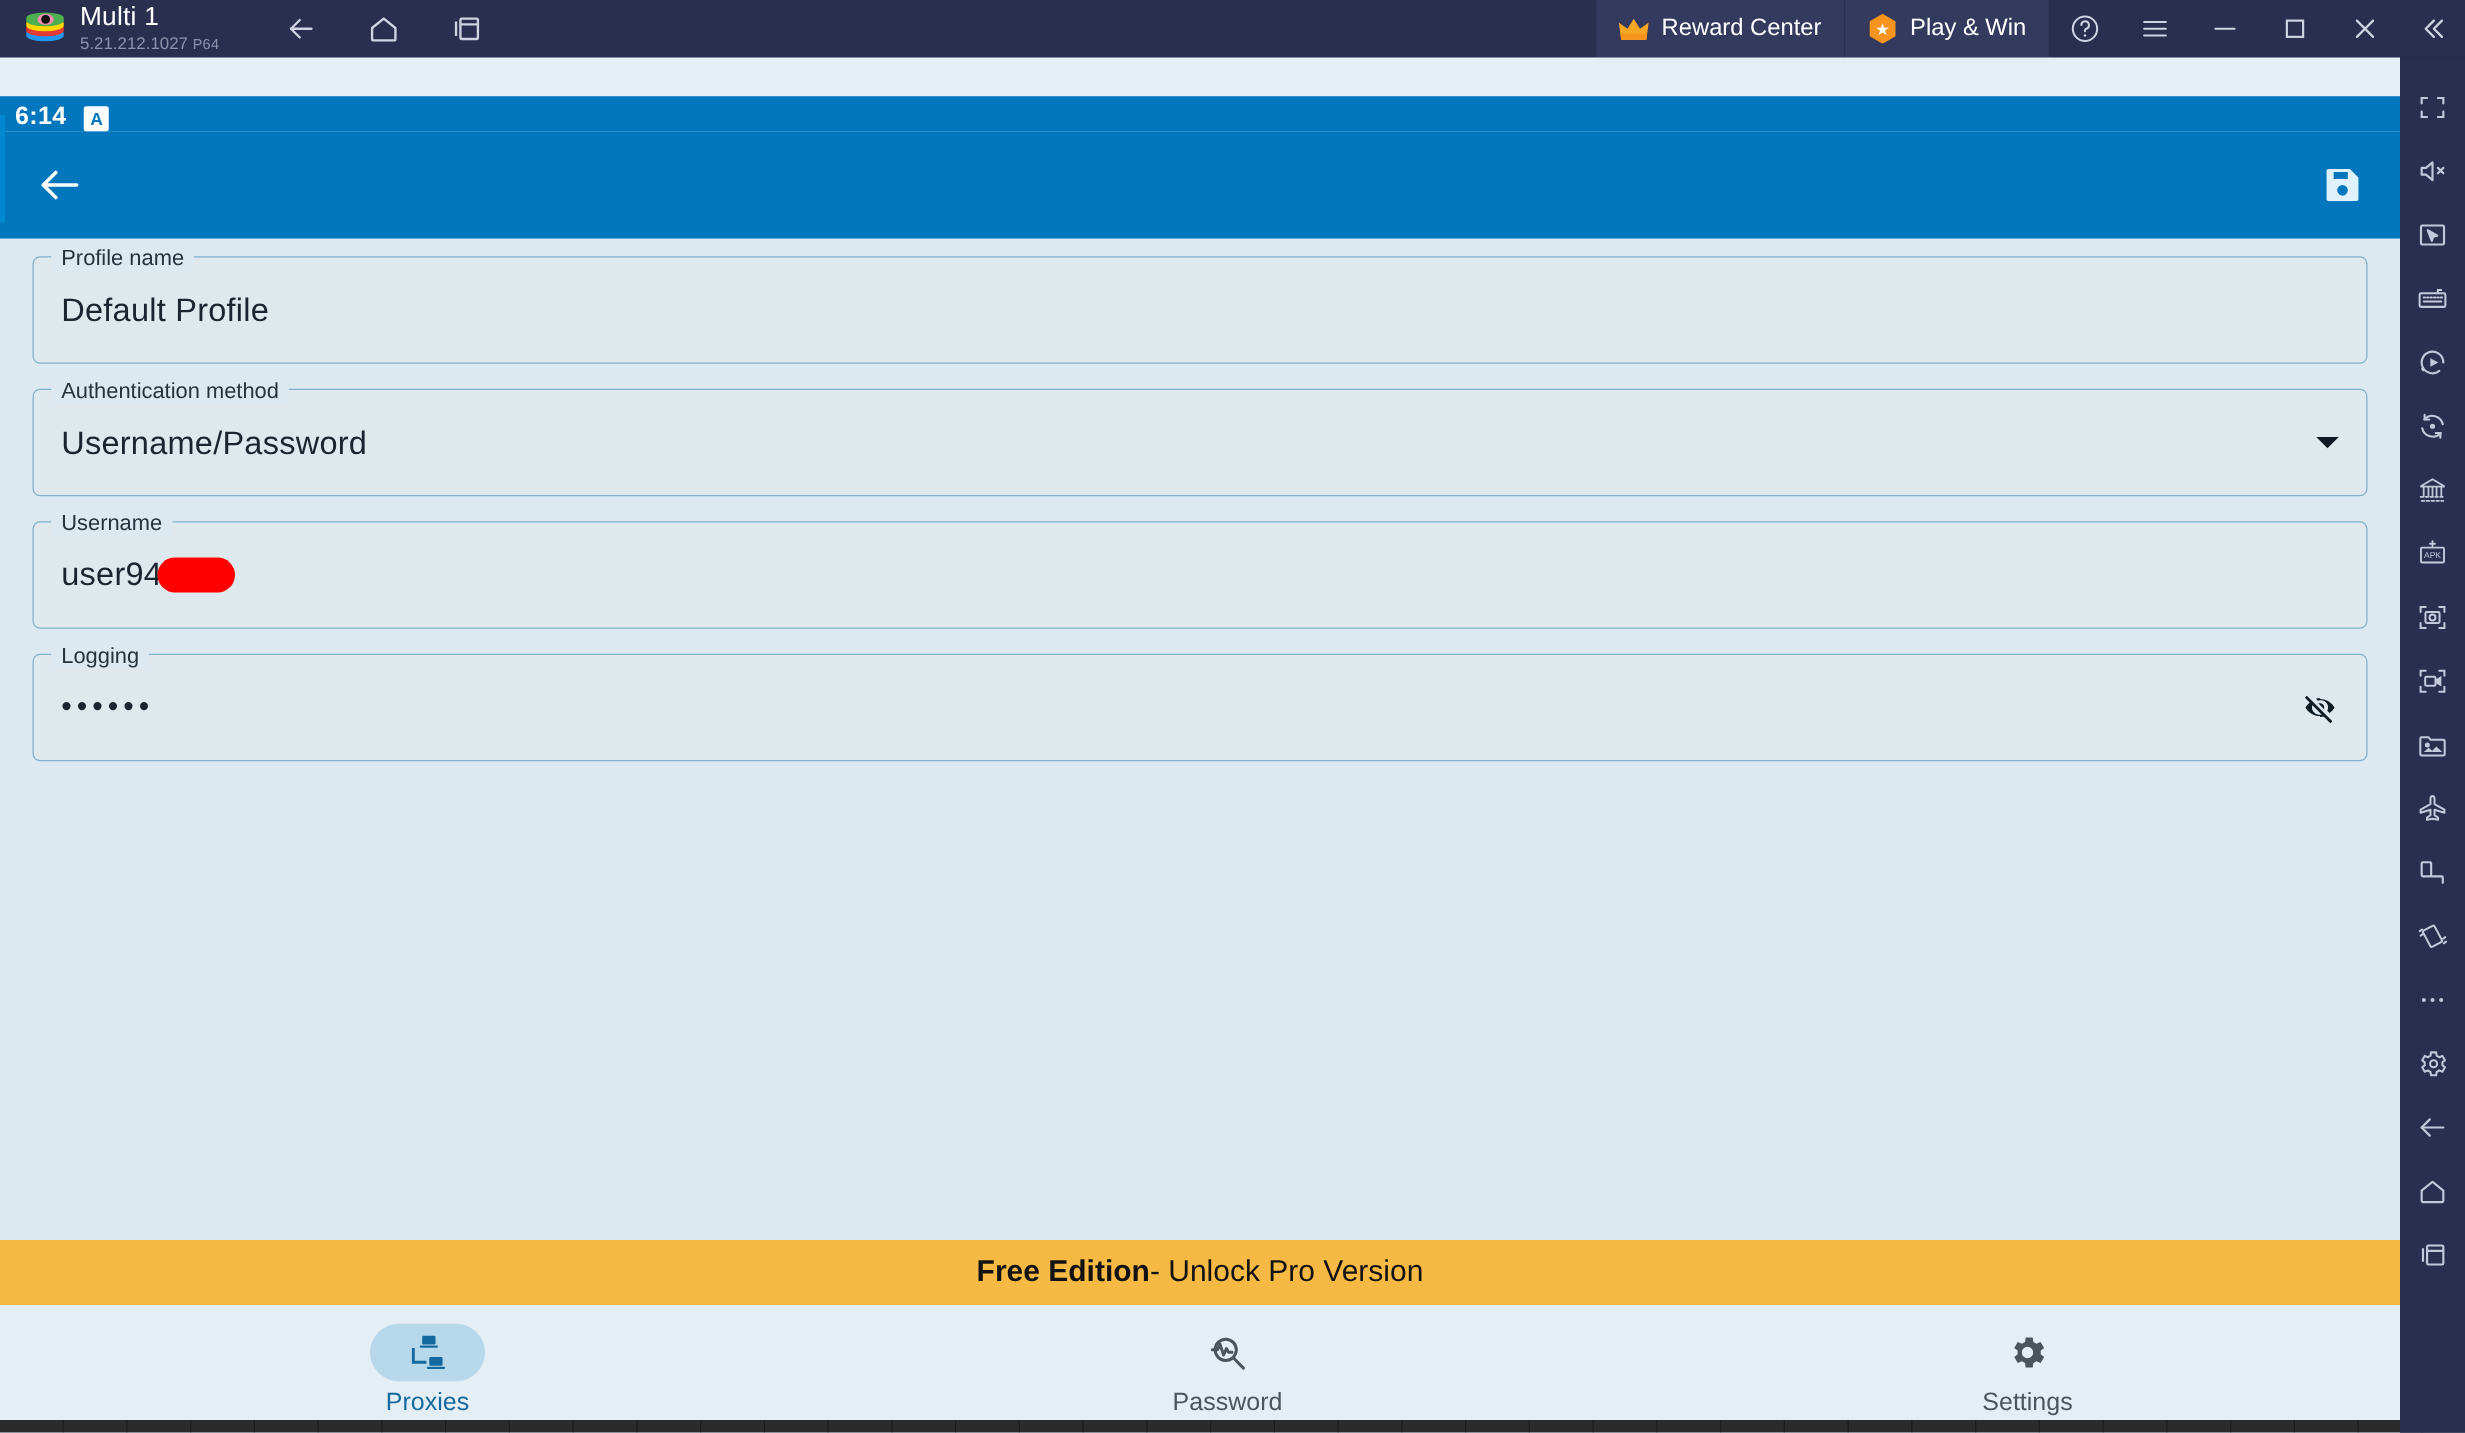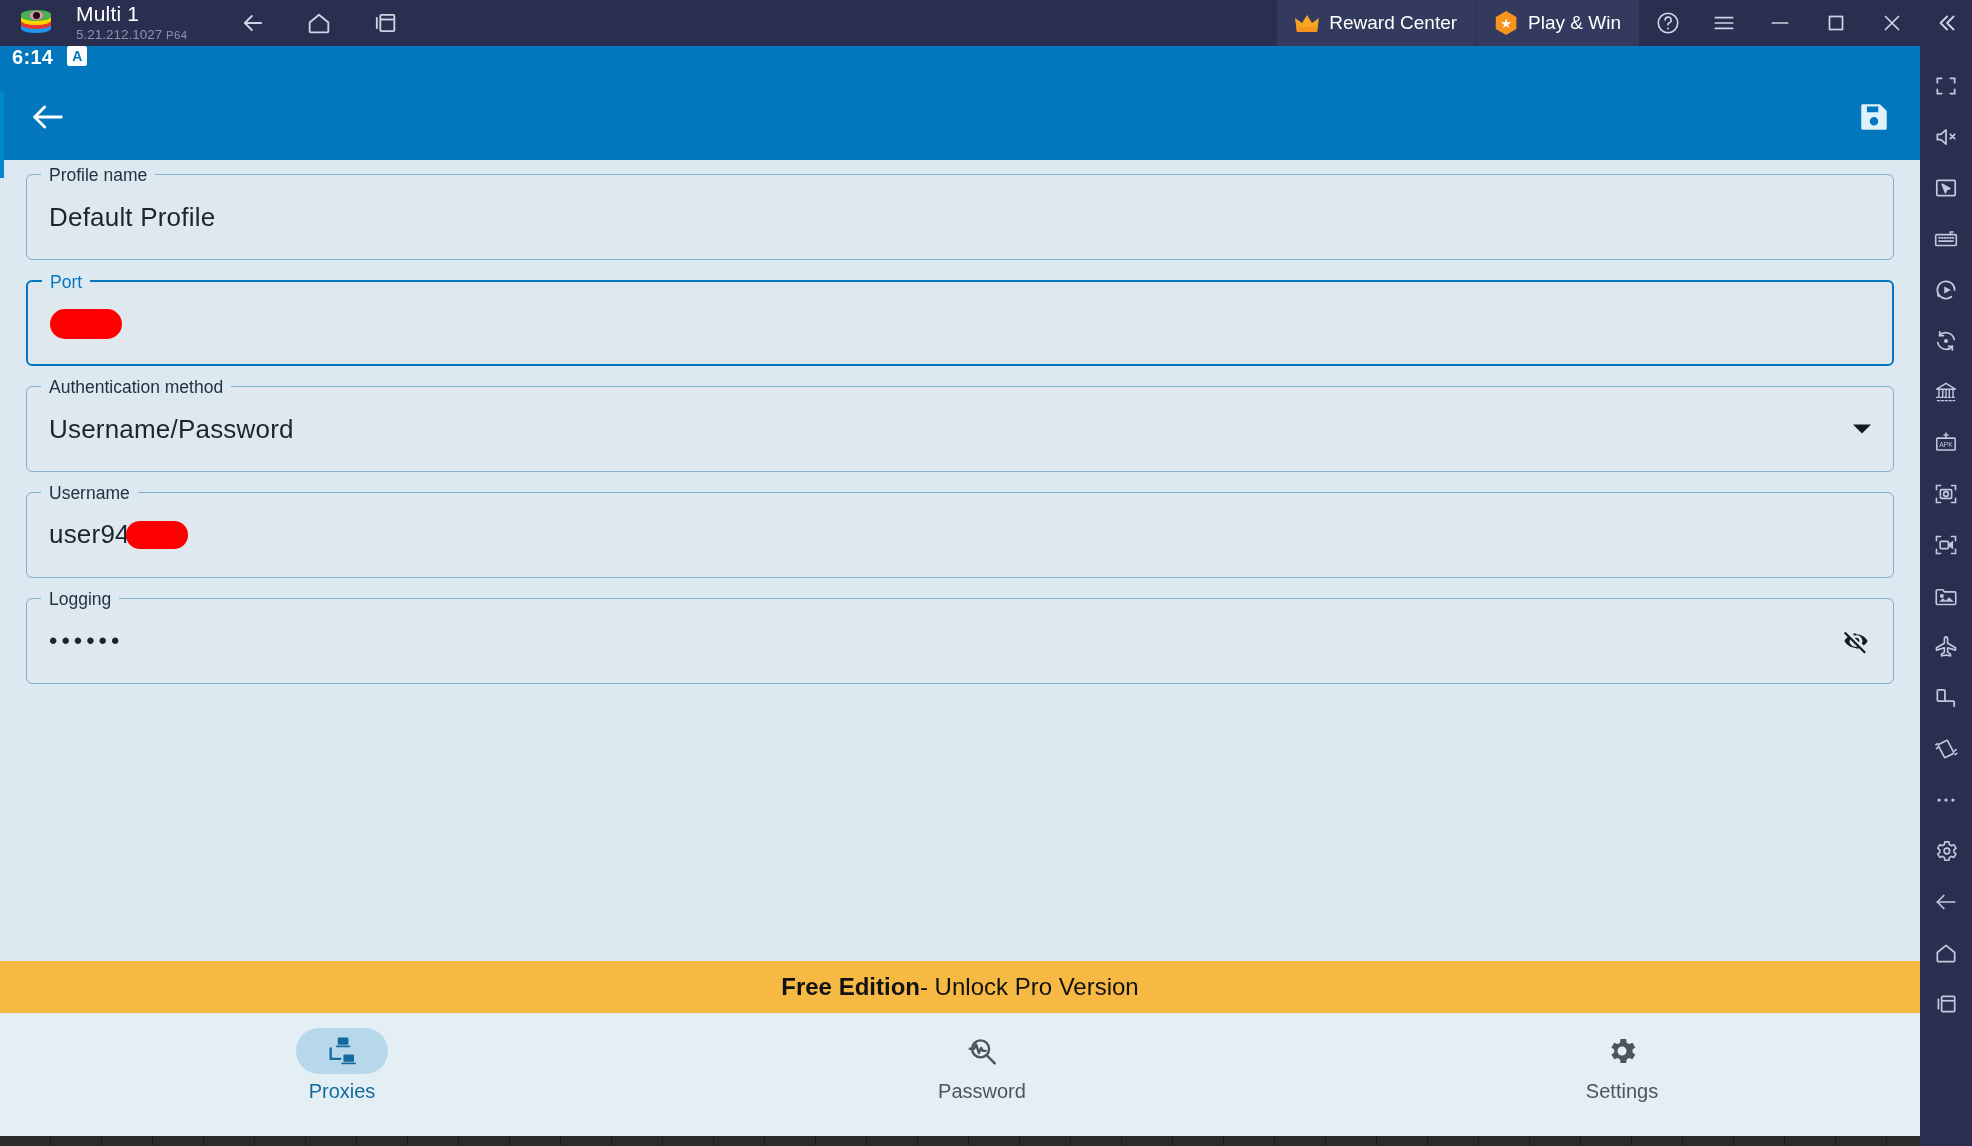--- a/index.html
+++ b/index.html
@@ -32,21 +32,21 @@
   .logo-stack i.l4 { top: 0px;  background: #4caf50; }
   .logo-stack .eye {
     position: absolute; top: 1px; left: 9px; width: 13px; height: 9px;
     background: #f48fb1; border-radius: 50%;
   }
   .logo-stack .eye::after {
     content:""; position:absolute; top:1px; left:3px; width:7px; height:7px;
     background:#111; border-radius:50%;
   }
 
-  .tb-titles { margin-left: 18px; line-height: 1.05; }
+  .tb-titles { margin-left: 6px; line-height: 1.05; }
   .tb-title { color: #ffffff; font-size: 21px; letter-spacing: .2px;}
   .tb-sub { color: #8e93ad; font-size: 13.5px; margin-top: 3px; }
   .tb-sub .p64 { font-size: 11.5px; letter-spacing:.3px;}
 
   .tb-navicons { display: flex; align-items: center; gap: 38px; margin-left: 52px; }
   .tb-navicons .nic { width: 28px; height: 28px; color: #cfd3e4; display:flex; align-items:center; justify-content:center;}
   .tb-navicons .nic svg { width: 100%; height: 100%; }
 
   .tb-right { margin-left: auto; display: flex; align-items: center; height: 46px; }
   .promo-btn {
@@ -68,21 +68,21 @@
   .winbtn.collapse { width: 52px; }
 
   
   .screen {
     position: absolute; top: 46px; left: 0;
     width: 1920px; height: 1100px;
     background: #e3eef5;
   }
   .status-bar {
     height: 28px; background: #0277BD;
-    display: flex; align-items: flex-start; padding-left: 12px; gap: 14px;
+    display: flex; align-items: flex-end; padding-left: 12px; gap: 14px; margin-top: 31px;
   }
   .status-time { color: #fff; font-size: 20px; font-weight: bold; letter-spacing:.3px;}
   .status-ime {
     width: 20px; height: 20px; background: #fff; color: #0277BD;
     font-size: 14px; font-weight: bold; display:flex; align-items:center; justify-content:center;
     border-radius: 2px;
   }
 
   .app-bar {
     height: 86px; background: #0277BD;
@@ -323,24 +323,20 @@
 
     <div class="form-area">
 
       <div class="field">
         <span class="legend">Profile name</span>
         <span class="value">Default Profile</span>
       </div>
 
 
 
-      <div class="field focused">
-        <span class="legend">Port</span>
-        <span class="value"><span class="redact r-port"></span></span>
-      </div>
 
       <div class="field">
         <span class="legend">Authentication method</span>
         <span class="value">Username/Password</span>
         <span class="trail">
             <span class="caret-tri"></span>
           </span>
       </div>
 
       <div class="field">

